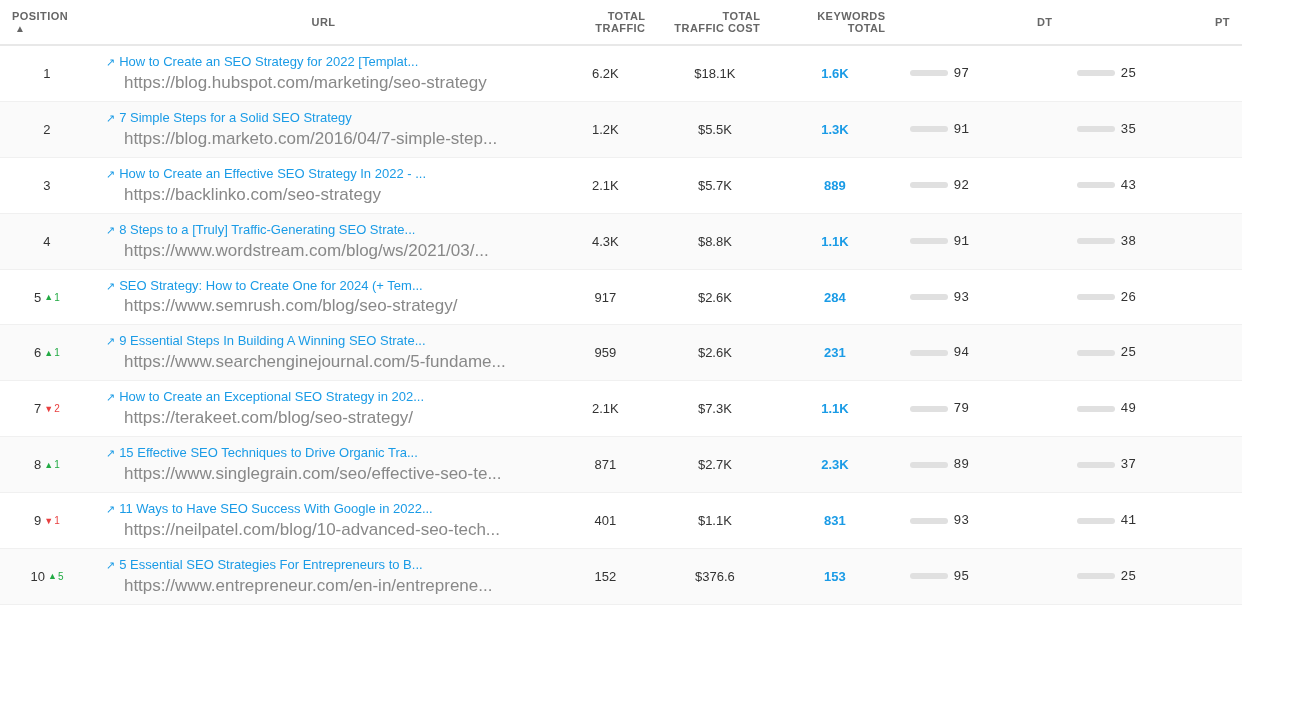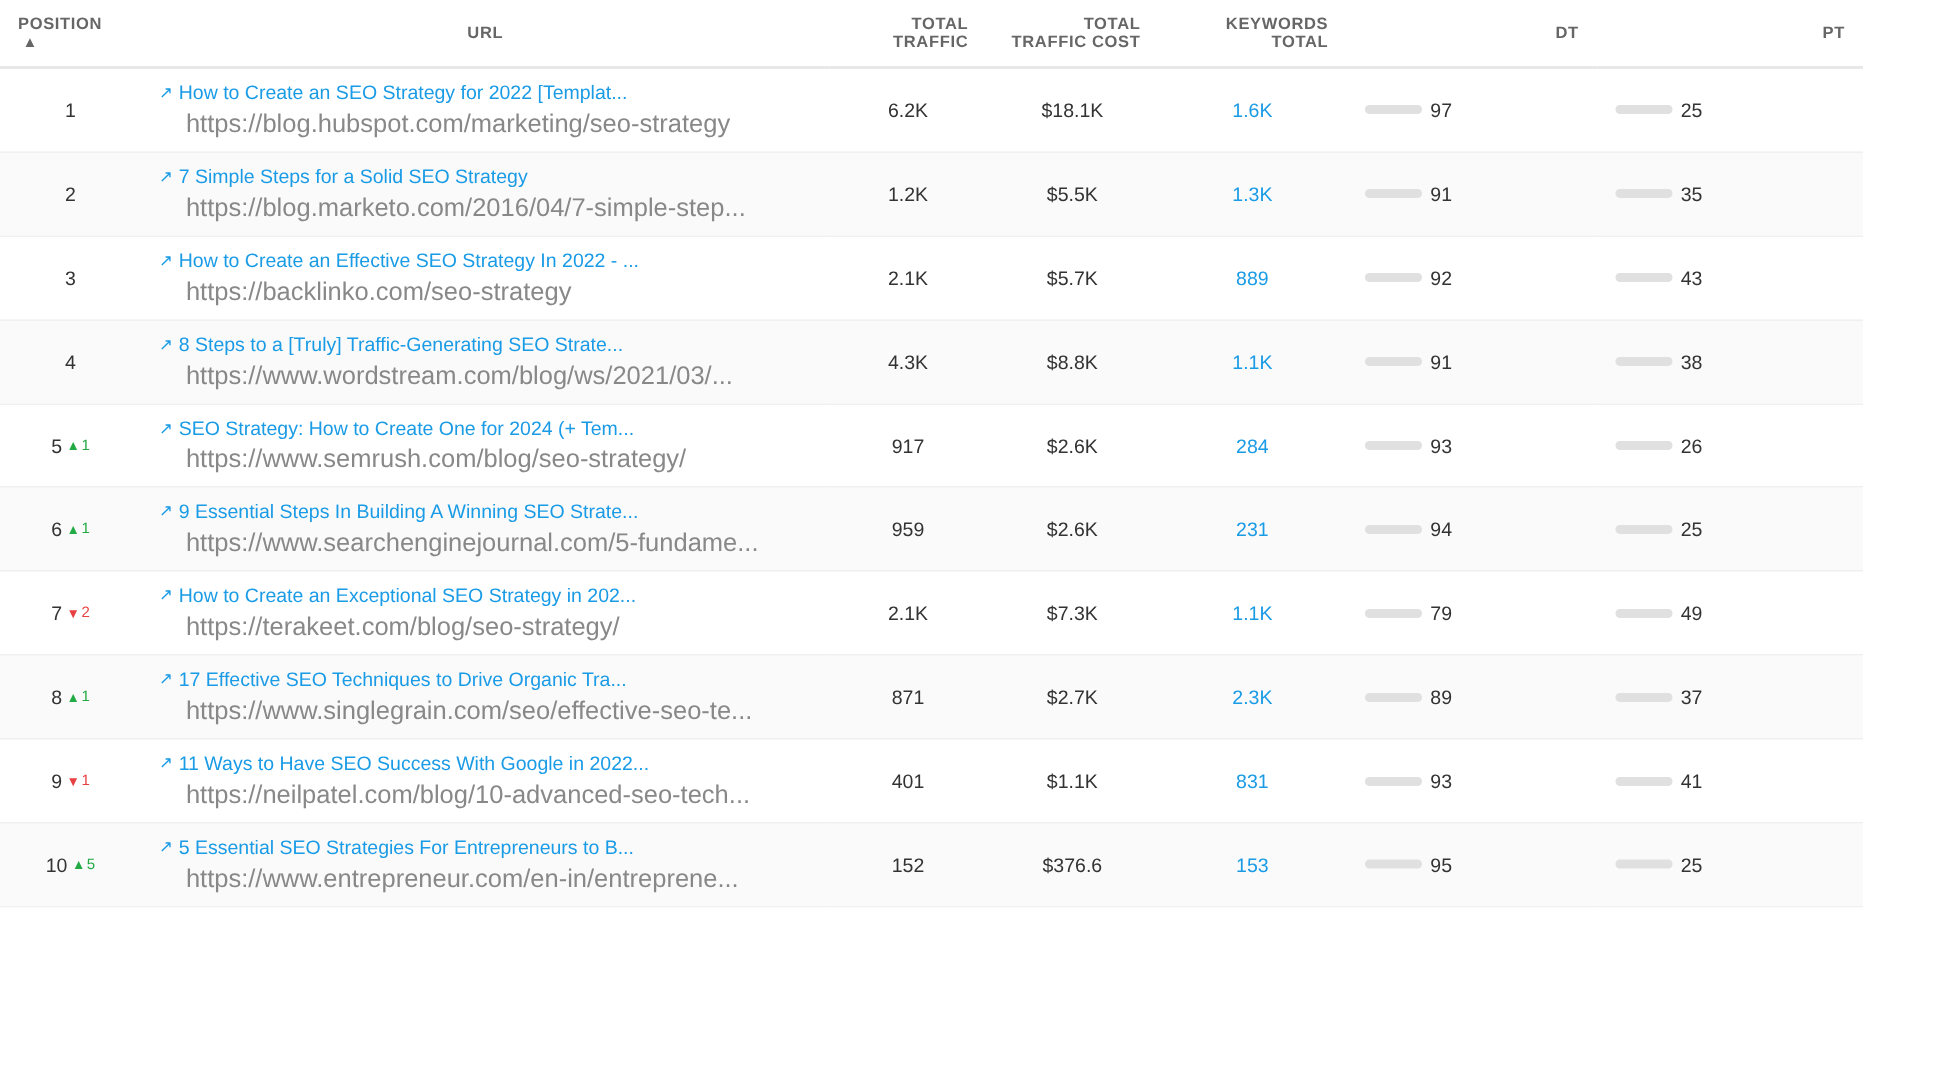--- a/index.html
+++ b/index.html
@@ -87,20 +87,21 @@
       align-items: center;
       gap: 1px;
     }
     .pos-up { color: #22aa44; }
     .pos-down { color: #e84040; }
     .arrow-up { font-size: 9px; }
     .arrow-down { font-size: 9px; }
     .kw-link {
       color: #1a9be6;
       font-size: 13px;
+      font-weight: bold;
     }
     .dt-cell, .pt-cell {
       display: flex;
       align-items: center;
       justify-content: flex-start;
       gap: 6px;
     }
     .bar-dt {
       width: 38px;
       height: 6px;
@@ -123,20 +124,21 @@
       display: inline-block;
     }
     .bar-pt-fill {
       height: 100%;
       background: #b57bee;
       border-radius: 3px;
     }
     .dt-num, .pt-num {
       font-size: 13px;
       color: #333;
+      font-family: Liberation Mono, monospace;
     }
     col.col-position { width: 90px; }
     col.col-url { width: 440px; }
     col.col-traffic { width: 100px; }
     col.col-cost { width: 110px; }
     col.col-kw { width: 120px; }
     col.col-dt { width: 160px; }
     col.col-pt { width: 170px; }
     .sort-icon { margin-left: 3px; font-size: 10px; }
   </style>
@@ -425,21 +427,21 @@
           <div class="position-cell">
             <span class="pos-num">8</span>
             <span class="pos-change pos-up">
       <span class="arrow-up">▲</span>1
     </span>
           </div>
         </td>
     <td class="col-url">
     <div class="url-title">
       <span class="ext-icon">↗</span>
-      <span>17 Effective SEO Techniques to Drive Organic Tra...</span>
+      <span>15 Effective SEO Techniques to Drive Organic Tra...</span>
     </div>
     <div class="url-sub">https://www.singlegrain.com/seo/effective-seo-te...</div>
   </td>
     <td>871</td>
     <td>$2.7K</td>
     <td><span class="kw-link">2.3K</span></td>
     <td>
           <div class="dt-cell">
     <span class="bar-dt">
       <span class="bar-dt-fill" style="width:89%"></span>

